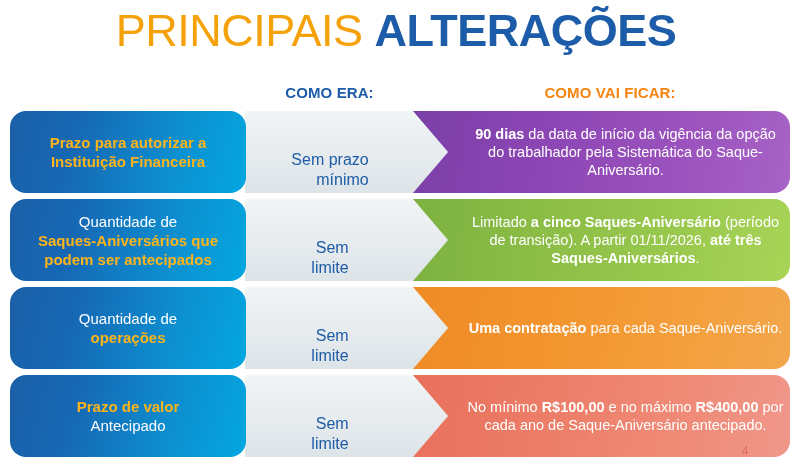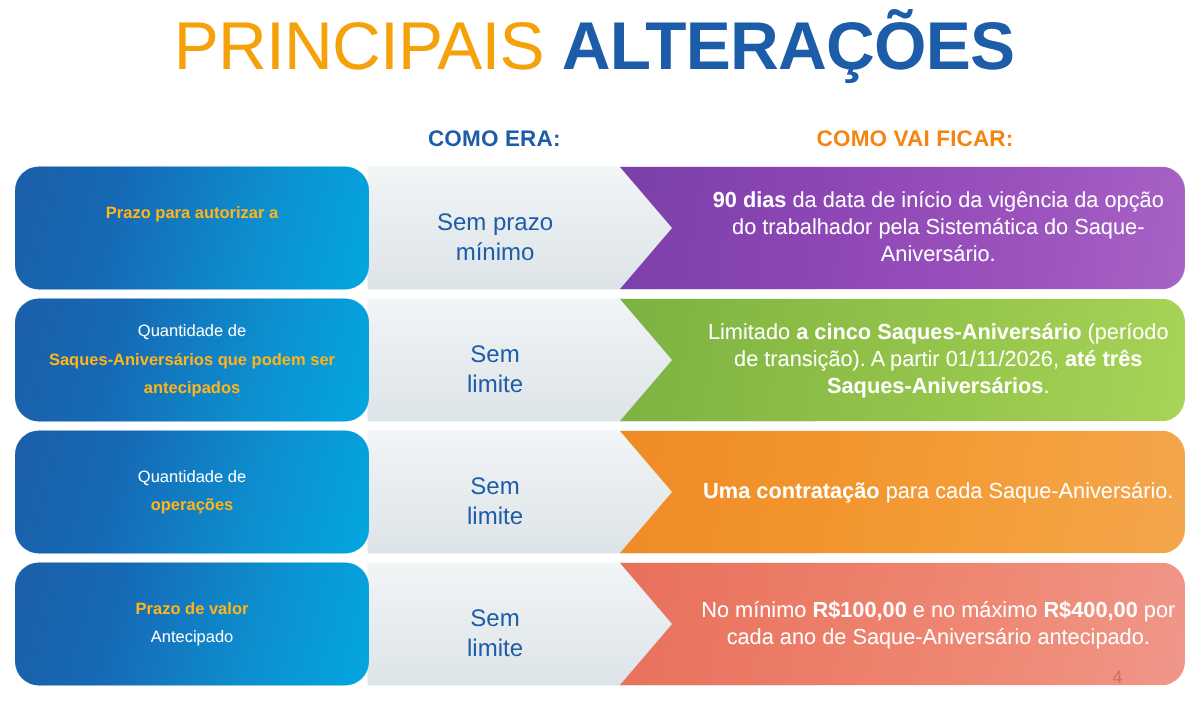--- a/index.html
+++ b/index.html
@@ -62,21 +62,21 @@
     position: absolute;
     left: 10px; top: 0;
     width: 236px; height: 82px;
     border-radius: 16px;
     background: linear-gradient(105deg,#1b5fa8 0%, #1668b4 28%, #0d8fd0 68%, #03a7e0 100%);
     display: flex;
     align-items: center;
     justify-content: center;
     text-align: center;
     color: #ffffff;
-    font-size: 11px;
+    font-size: 15px;
     line-height: 19px;
     padding: 0 10px;
   }
   .pill .hl { color: #ffb419; font-weight: 700; }
   .pill .pl { color: #ffffff; font-weight: 400; }
 
   
   .arrow {
     position: absolute;
     left: 413px; top: 0;
@@ -107,26 +107,26 @@
   .arrow-wrap .arrow { left: 0; border-radius: 0; }
 
   .a-purple { background: linear-gradient(100deg,#7b3fa8 0%, #8c46b4 35%, #9b52bd 70%, #a763c6 100%); }
   .a-green  { background: linear-gradient(100deg,#7cb242 0%, #8cbd46 35%, #9ac94e 70%, #a8d457 100%); }
   .a-orange { background: linear-gradient(100deg,#ef8b26 0%, #f2942d 35%, #f49f3c 70%, #f3a64c 100%); }
   .a-salmon { background: linear-gradient(100deg,#e8705c 0%, #ec7d68 35%, #ef8a76 70%, #f0978a 100%); }
 
   
   .mid-text {
     position: absolute;
-    left: 255px; top: 7px;
+    left: 255px; top: 18px;
     width: 150px; height: 82px;
     display: flex;
     align-items: center;
     justify-content: center;
-    text-align: center;
+    text-align: right;
     color: #1d5ca8;
     font-size: 16px;
     line-height: 20px;
     font-weight: 400;
   }
 
   
   .page-num {
     position: absolute;
     left: 735px; top: 444px;
@@ -145,21 +145,21 @@
     <span class="t-light">PRINCIPAIS</span>
     <span class="t-bold">ALTERAÇÕES</span>
   </div>
 
   <div class="col-head" id="head-ficar">COMO VAI FICAR:</div>
   <div class="col-head" id="head-era">COMO ERA:</div>
 
   <div class="row" id="row-0">
     <div class="band"></div>
     <div class="pill">
-        <span class="pill-text"><span class="hl">Prazo para autorizar a</span><br><br></span>
+        <span class="pill-text"><span class="hl">Prazo para autorizar a</span><br><span class="hl">Instituição Financeira</span><br></span>
       </div>
     <div class="mid-text">Sem prazo<br>mínimo</div>
     <div class="arrow-wrap">
       <div class="arrow a-purple">
           <span class="arrow-text"><span class="hl">90 dias</span><span class="pl"> da data de início da vigência da opção do trabalhador pela Sistemática do Saque-Aniversário.</span></span>
         </div>
     </div>
   </div>
 
   <div class="row" id="row-1">

